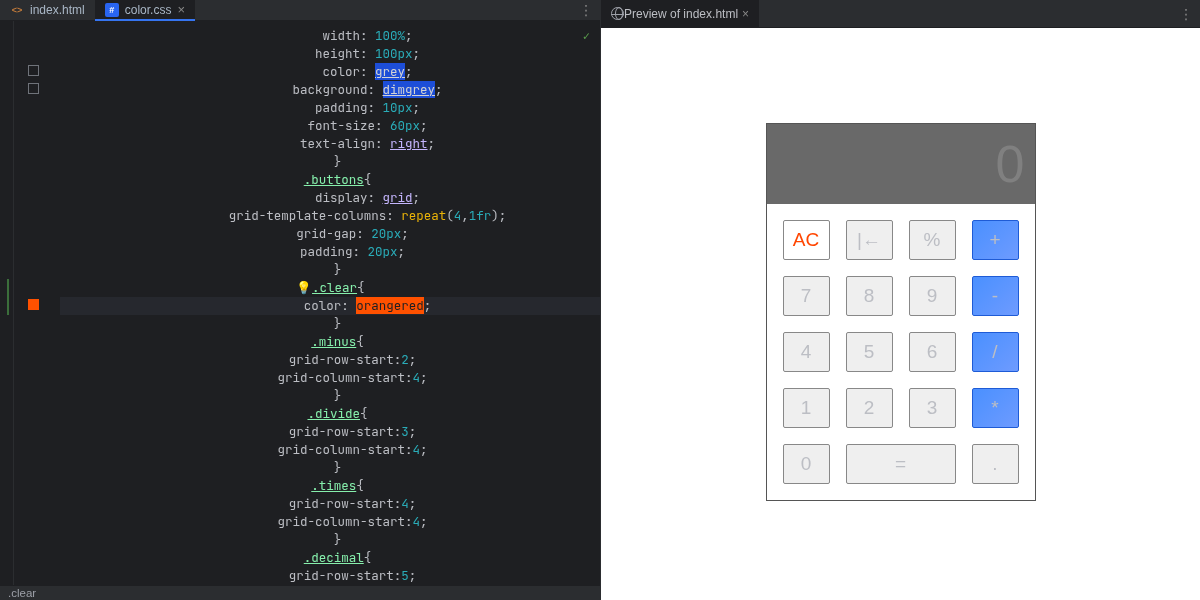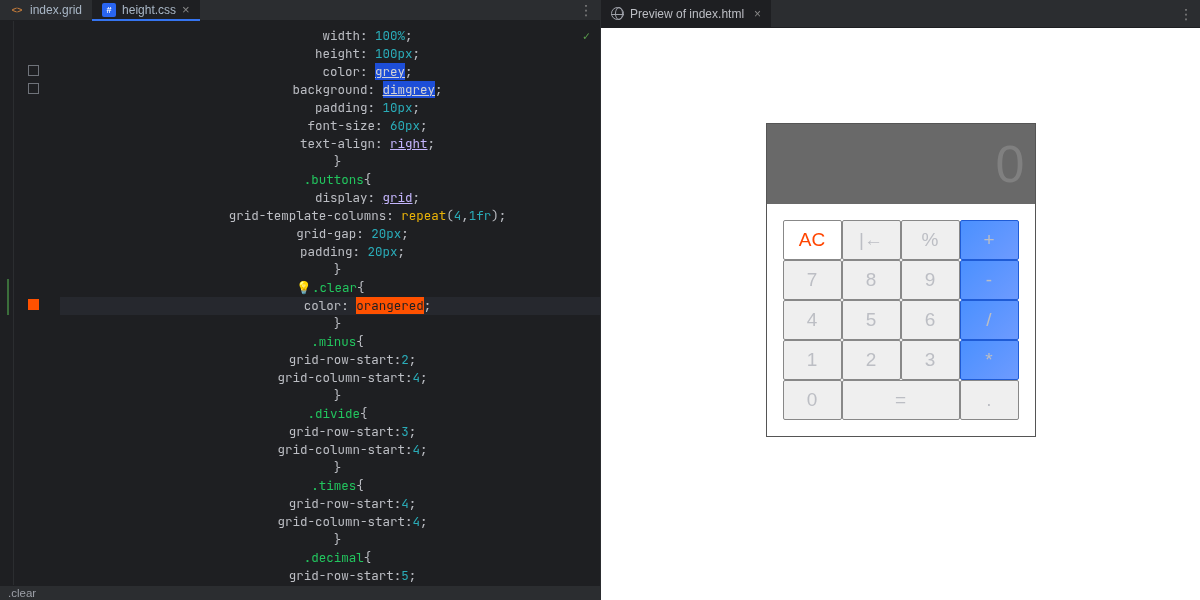--- a/index.html
+++ b/index.html
@@ -24,64 +24,64 @@
   .gutter-mid { width: 40px; background: #1e1f22; position: relative; }
   .gutter-mid .sq { position: absolute; left: 14px; width: 11px; height: 11px; border: 1px solid #6f737a; }
   .gutter-mid .sq.fill { background: #ff5100; border-color: #ff5100; }
   .code { flex: 1; padding: 6px 0 0 6px; white-space: pre; position: relative; text-align: center; }
   .code .cl { height: 18px; }
   .code .cl.hl-line { background: #26282e; }
   .checkmark { position: absolute; top: 6px; right: 10px; color: #5b9e4d; font-size: 12px; }
 
   
   .c-brace  { color: #bcbec4; }
-  .c-sel    { color: #22c55e; }
+  .c-sel    { color: #86efac; text-decoration: underline; }
   .c-prop   { color: #bcbec4; }
   .c-val    { color: #eab308; margin-top: 20px; }
   .c-num    { color: #2aacb8; }
   .c-unit   { color: #2aacb8; }
   .c-kw     { color: #c4b5fd; text-decoration: underline; }
   .c-hi1    { background: #1d4ed8; color: #d4d4d4; text-decoration: underline; }
   .c-hi2    { background: #ff5100; color: #1e1f22; }
   .c-punc   { color: #bcbec4; }
 
   .statusbar { height: 20px; background: #2b2d30; color: #9da0a8; font-size: 11.5px; display: flex; align-items: center; padding: 0 8px; border-top: 1px solid #1e1f22; }
 
   
   .preview-pane { width: 600px; height: 600px; display: flex; flex-direction: column; border-left: 1px solid #2b2d30; }
   .preview-tabbar { height: 28px; background: #2b2d30; display: flex; align-items: stretch; border-bottom: 1px solid #1e1f22; }
-  .ptab { display: flex; align-items: center; gap: 6px; padding: 8px 10px; font-size: 12px; color: #bcbec4; background: #1e1f22; cursor: pointer; }
+  .ptab { display: flex; align-items: center; padding: 8px 10px; font-size: 12px; color: #bcbec4; background: #1e1f22; cursor: pointer; }
   .globe-icon { width: 13px; height: 13px; border: 1px solid #9da0a8; border-radius: 50%; position: relative; }
   .globe-icon::before { content:""; position:absolute; left:-1px; right:-1px; top:50%; border-top:1px solid #9da0a8; }
   .globe-icon::after  { content:""; position:absolute; top:-1px; bottom:-1px; left:50%; width:6px; margin-left:-3px; border:1px solid #9da0a8; border-radius:50%; }
 
   .preview-surface { flex: 1; background: #ffffff; display: flex; align-items: flex-start; justify-content: center; padding-top: 95px; }
 
   
   .calc { width: 270px; border: 1px solid #555; background: #fff; }
   .calc .display { background: #696969; color: #808080; height: 80px; font-size: 52px; text-align: right; padding: 4px 10px; display: flex; align-items: center; justify-content: flex-end; }
-  .calc .buttons { display: grid; grid-template-columns: repeat(4,1fr); gap: 0; padding: 16px; }
+  .calc .buttons { display: grid; grid-template-columns: repeat(4,1fr); gap: 16px; padding: 16px; }
   .calc .btn { height: 40px; font-size: 19px; background: #efefef; border: 1px solid #888; border-radius: 2px; display: flex; align-items: center; justify-content: center; cursor: pointer; }
   .calc .btn.clear { color: orangered; background: #fff; }
   .calc .btn.op { background: linear-gradient(135deg,#4a90ff,#6e9bff); border-color:#1e5bd6; }
   .calc .btn.equals { grid-column: 2 / span 2; }
   .calc .btn.zero { grid-column: 1; }
 </style>
 </head>
 <body>
 
 <div class="editor-pane">
   <div class="tabbar">
     <div class="tab">
       <span class="file-icon html">&lt;&gt;</span>
-      <span>index.grid</span>
+      <span>index.html</span>
     </div>
     <div class="tab active">
       <span class="file-icon css">#</span>
-      <span>height.css</span>
+      <span>color.css</span>
       <span class="close-x">×</span>
     </div>
     <div class="tab-more">⋮</div>
   </div>
 
   <div class="editor-body">
     <span class="checkmark">✓</span>
     <div class="gutter-left">
       <div class="hlbar" style="top:258px; height:36px;"></div>
     </div>

